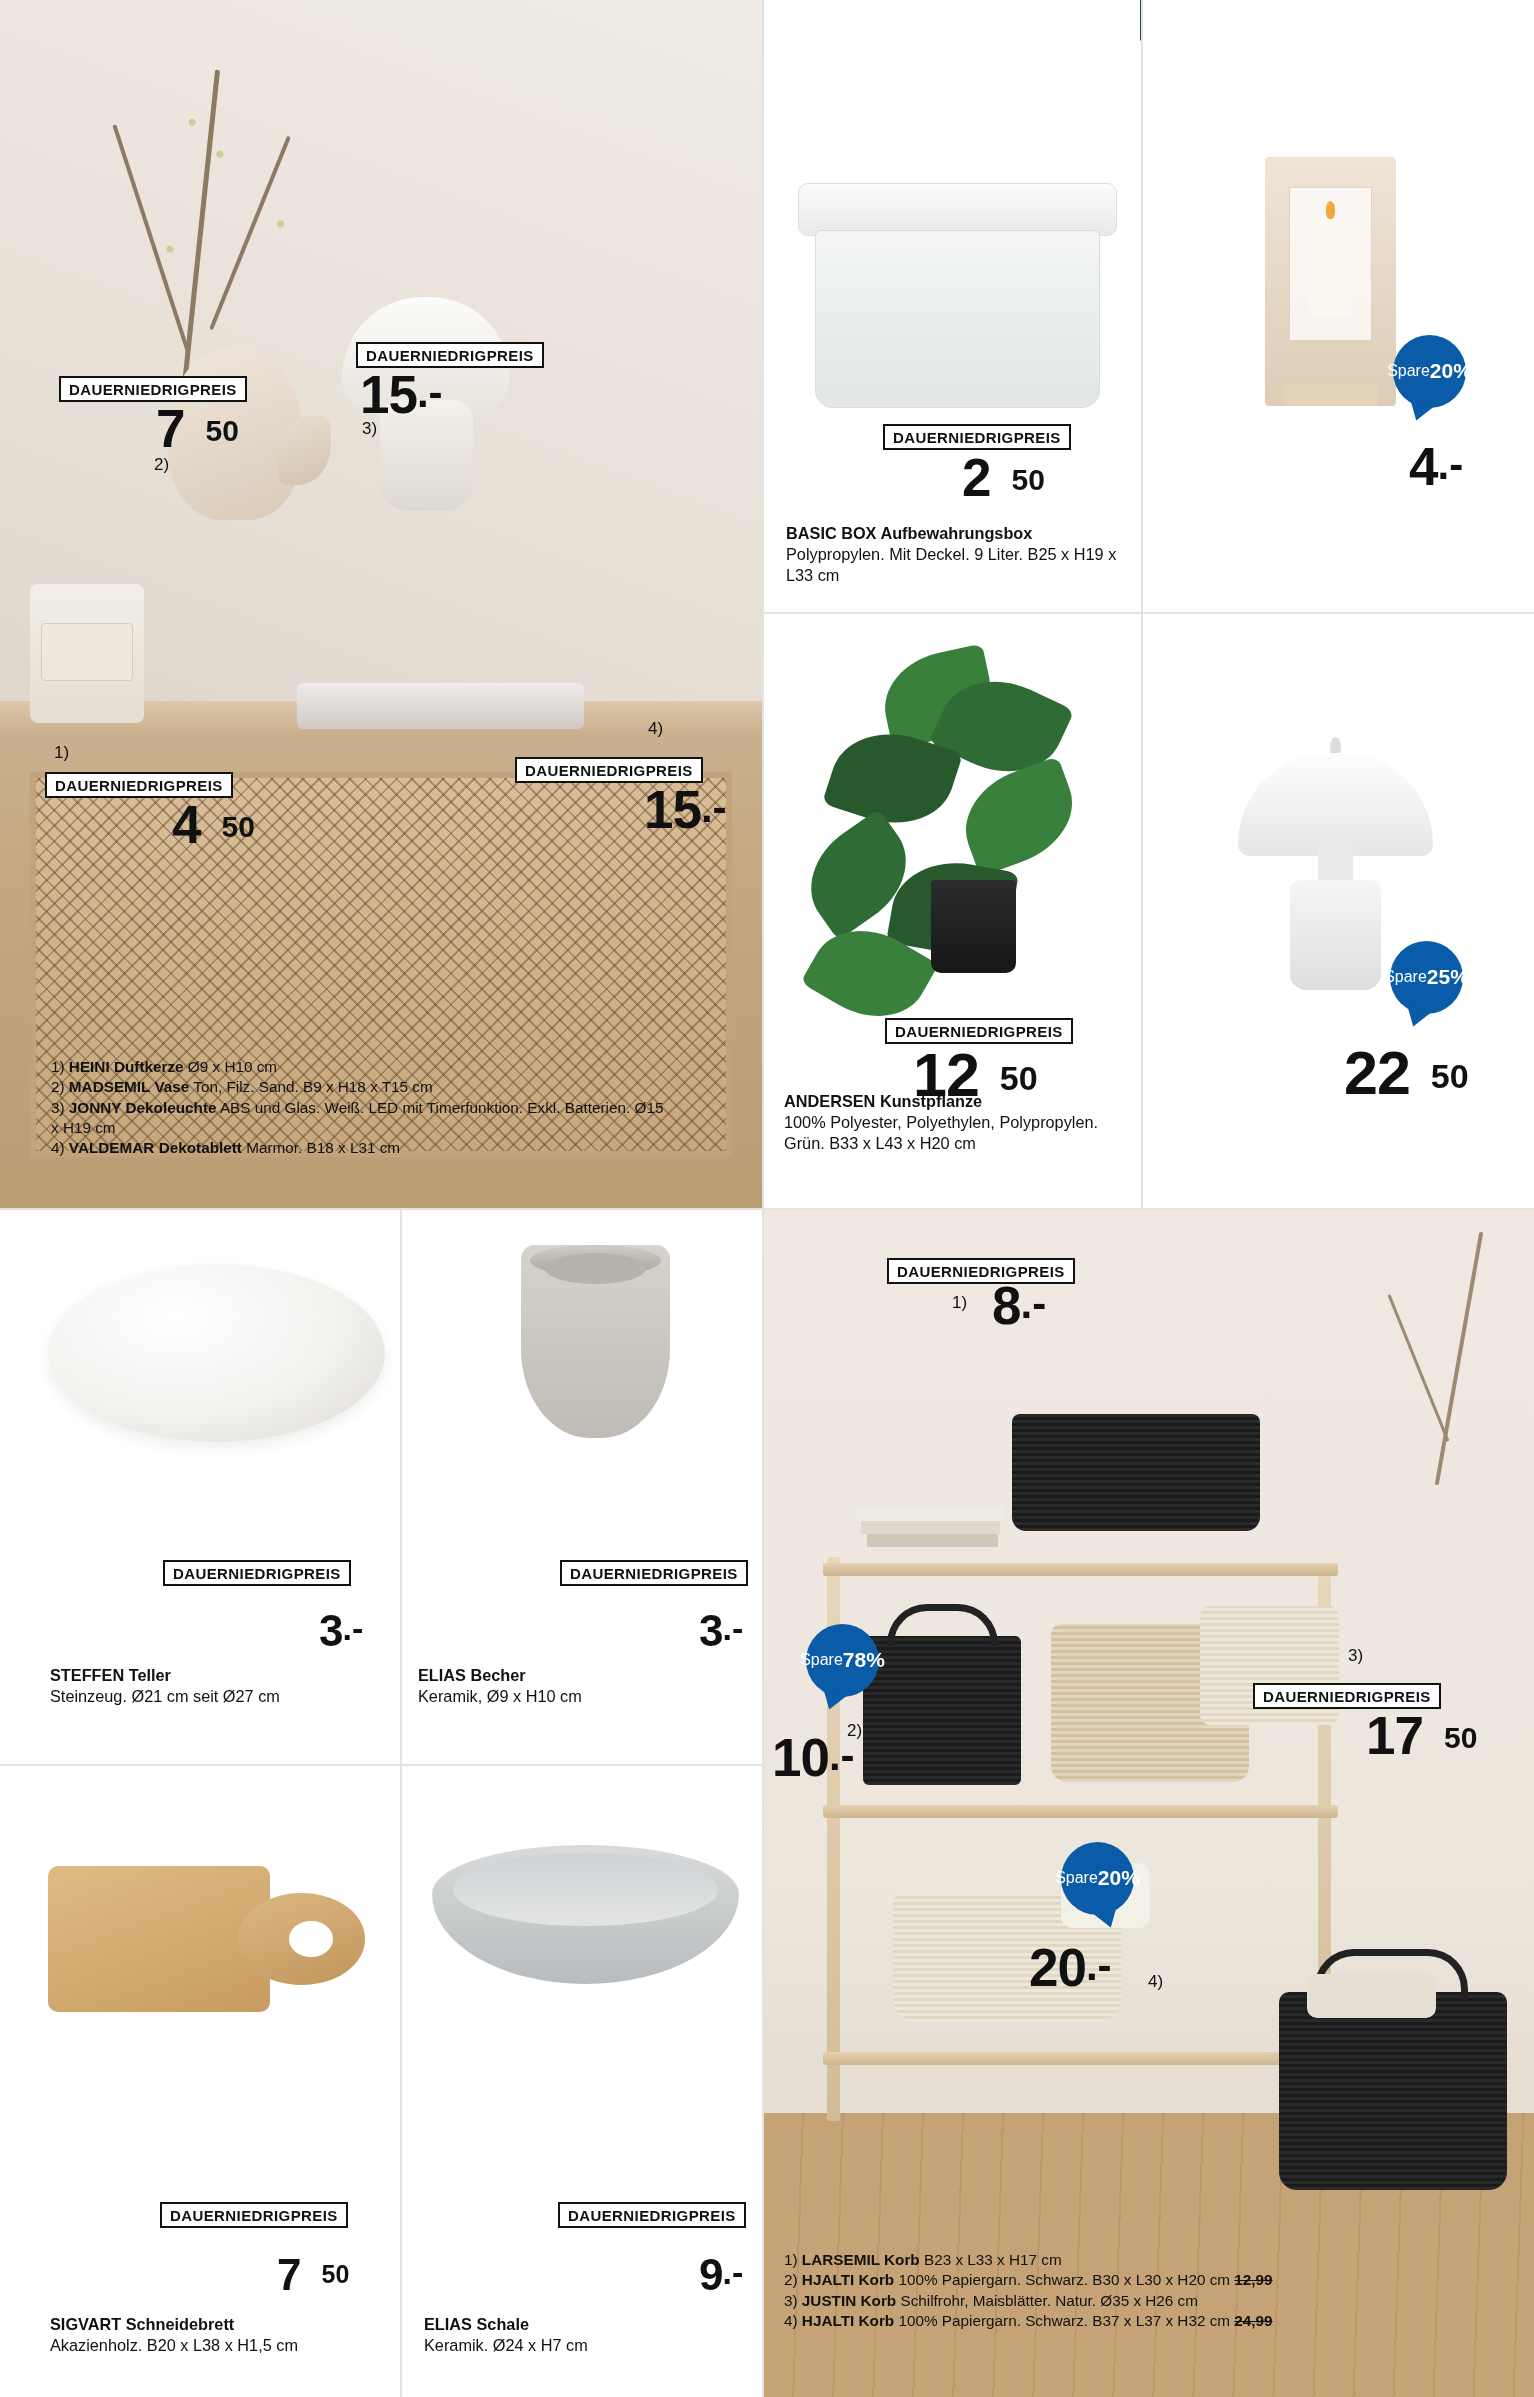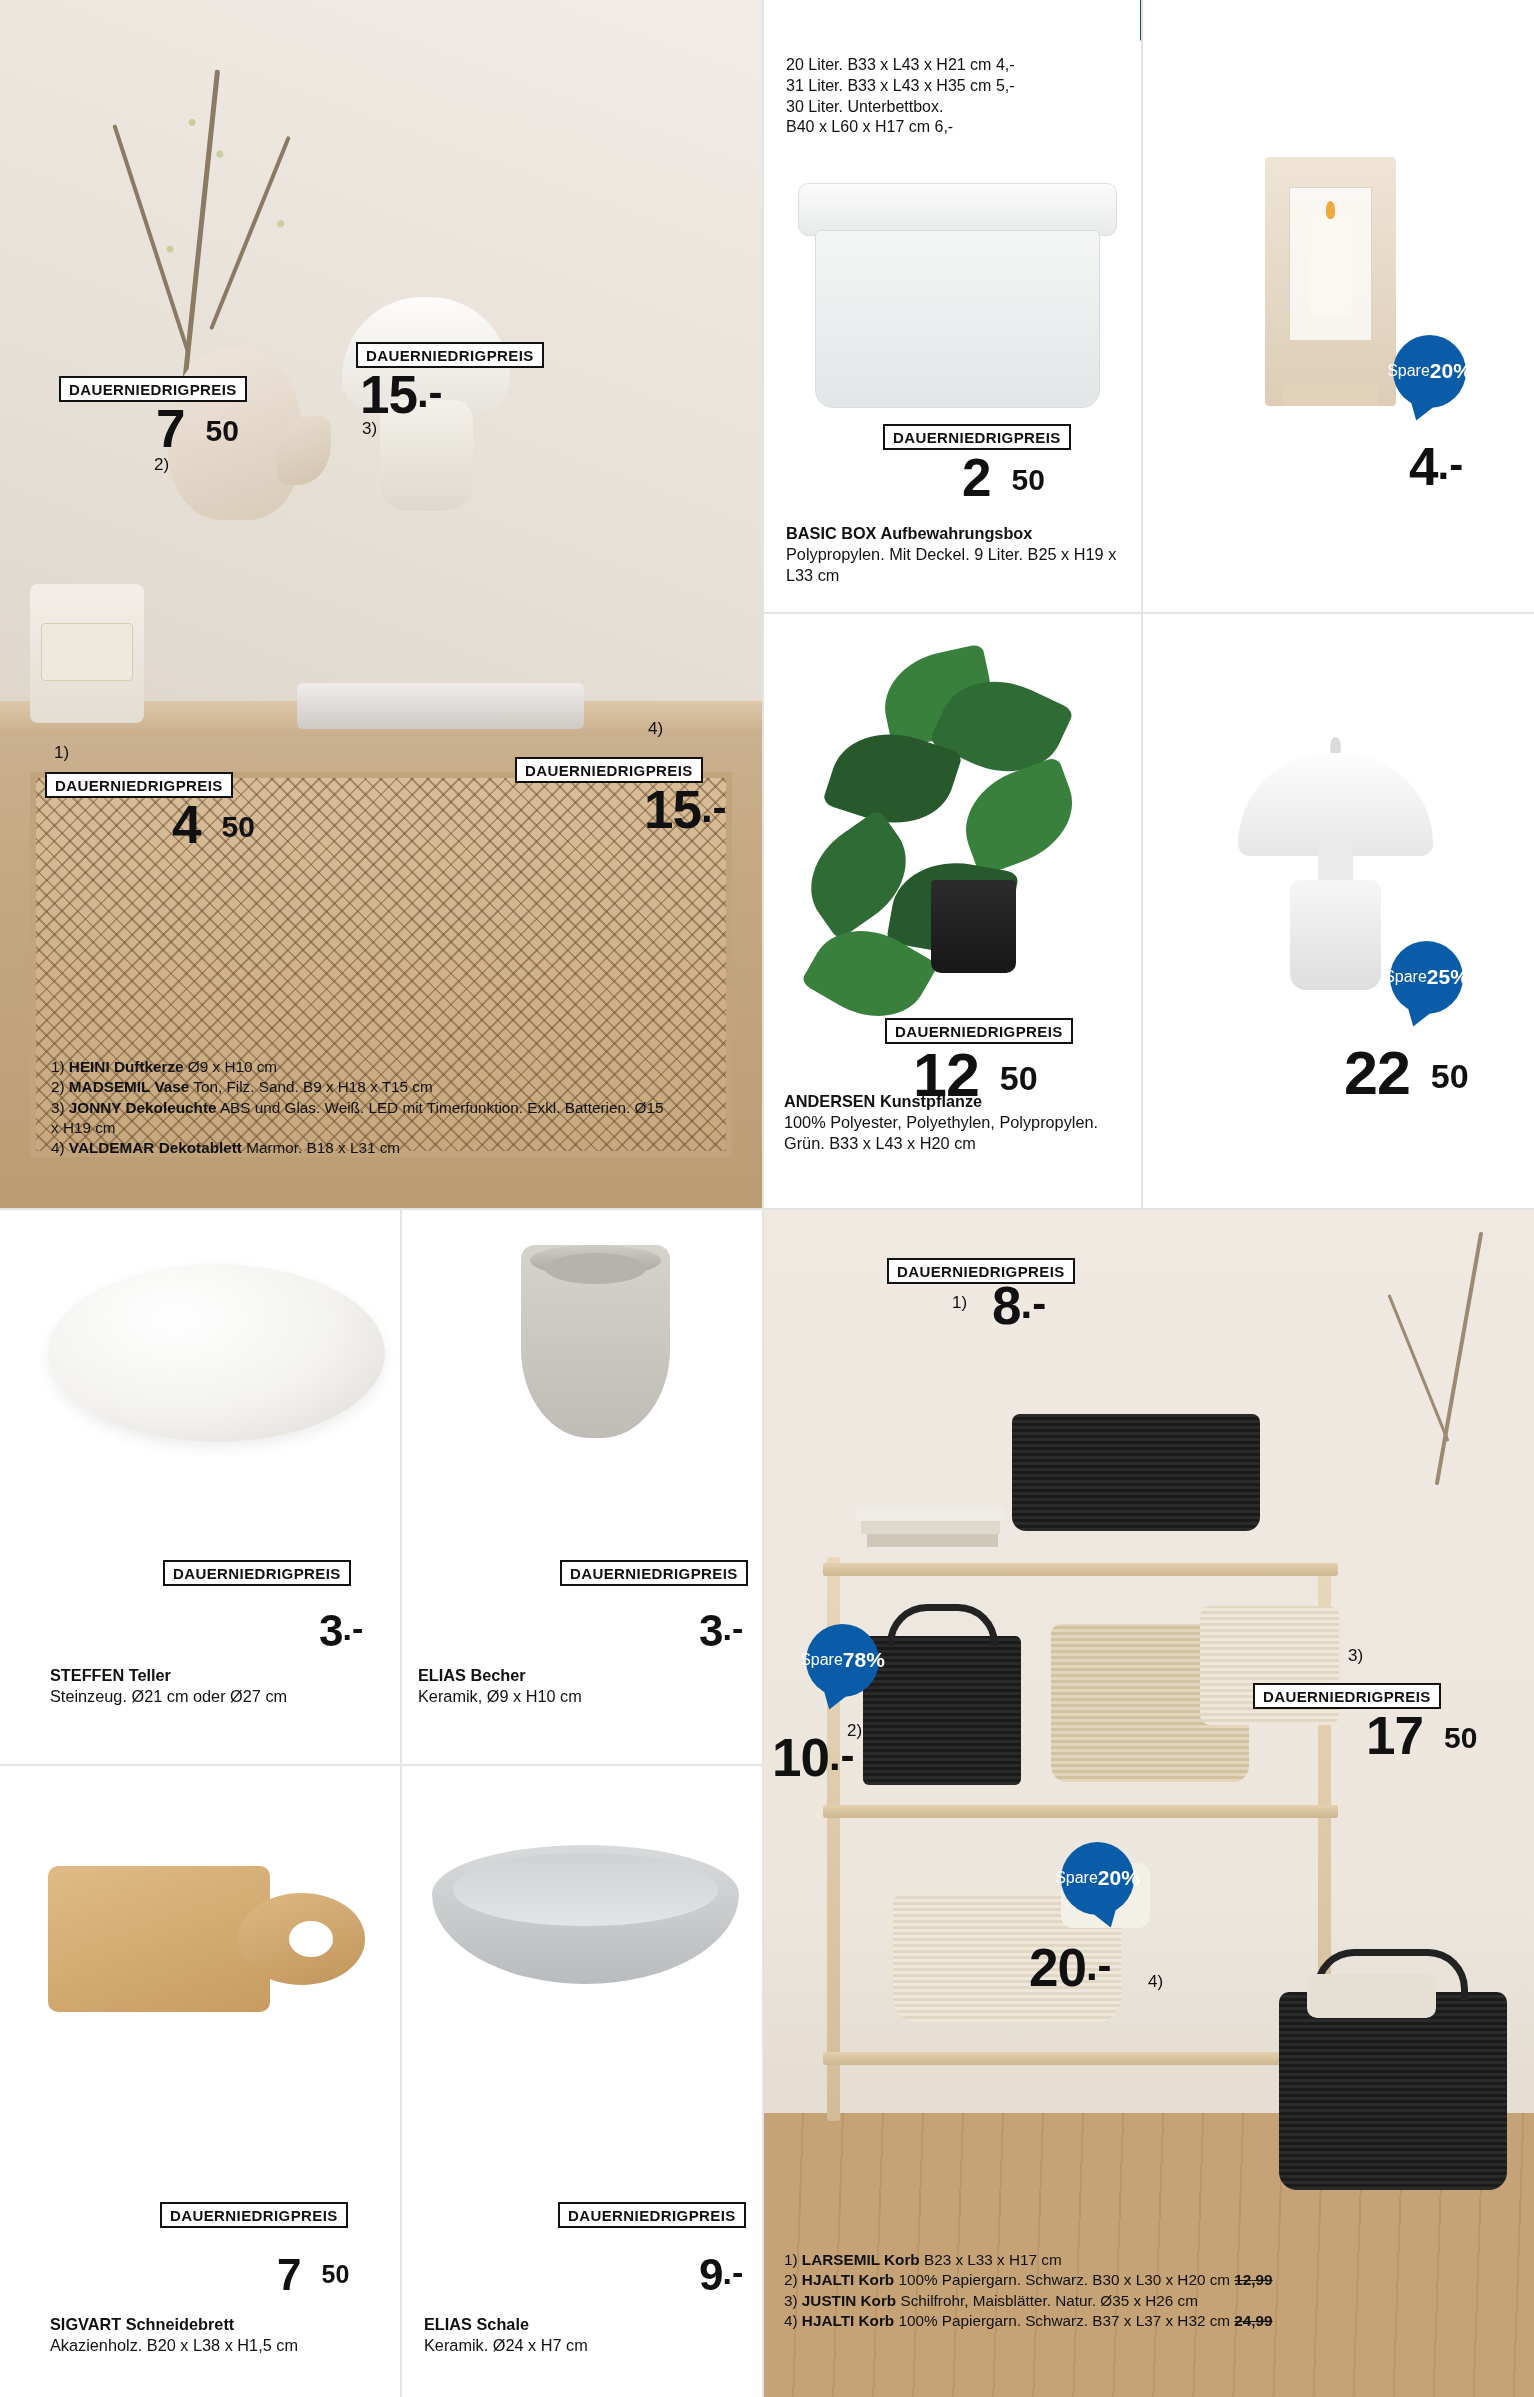--- a/index.html
+++ b/index.html
@@ -302,26 +302,20 @@
       </div>
       <div>
         <span>4)</span>
         <span class="nm">VALDEMAR Dekotablett</span>
         <span>Marmor. B18 x L31 cm</span>
       </div>
     </div>
   </div>
 
   <div class="panel" style="left:764px;top:0;width:376px;height:612px;">
-    <div class="ptext" style="position:absolute;left:22px;top:55px;width:337px;font-size:16px;line-height:1.3;">
-      <div>20 Liter. B33 x L43 x H21 cm 4,-</div>
-      <div>31 Liter. B33 x L43 x H35 cm 5,-</div>
-      <div>30 Liter. Unterbettbox.</div>
-      <div>B40 x L60 x H17 cm 6,-</div>
-    </div>
 
     <div class="photo box-photo" style="left:20px;top:153px;width:347px;height:297px;">
       <div class="lid"></div>
         <div class="body"></div>
     </div>
 
     <div class="dnp" style="position:absolute;left:119px;top:424px;">DAUERNIEDRIGPREIS</div>
     <div class="price" style="position:absolute;left:198px;top:455px;">
       <span class="whole">2</span><span class="cents">50</span>
     </div>
@@ -392,21 +386,21 @@
   <div class="rule-h" style="left:762px;top:1208px;width:772px;"></div>
 
   <div class="panel" style="left:0;top:1210px;width:400px;height:554px;">
     <div class="plate" style="left:48px;top:54px;width:337px;height:178px;"></div>
     <div class="dnp" style="position:absolute;left:163px;top:1391px;top:auto;bottom:178px;">DAUERNIEDRIGPREIS</div>
     <div class="price small" style="position:absolute;left:319px;bottom:115px;">
       <span class="whole">3</span><span class="dash">.-</span>
     </div>
     <div class="ptext" style="position:absolute;left:50px;bottom:57px;width:327px;">
       <div class="nm">STEFFEN Teller</div>
-      <div>Steinzeug. Ø21 cm oder Ø27 cm</div>
+      <div>Steinzeug. Ø21 cm seit Ø27 cm</div>
     </div>
   </div>
 
   <div class="panel" style="left:402px;top:1210px;width:360px;height:554px;">
     <div class="cup" style="left:119px;top:35px;width:149px;height:193px;">
       <div class="rim"></div>
       <div style="position:absolute;left:16%;right:16%;top:4%;height:16%;border-radius:50%;background:#b6b3ad;"></div>
     </div>
     <div class="dnp" style="position:absolute;left:158px;bottom:178px;">DAUERNIEDRIGPREIS</div>
     <div class="price small" style="position:absolute;left:297px;bottom:115px;">

